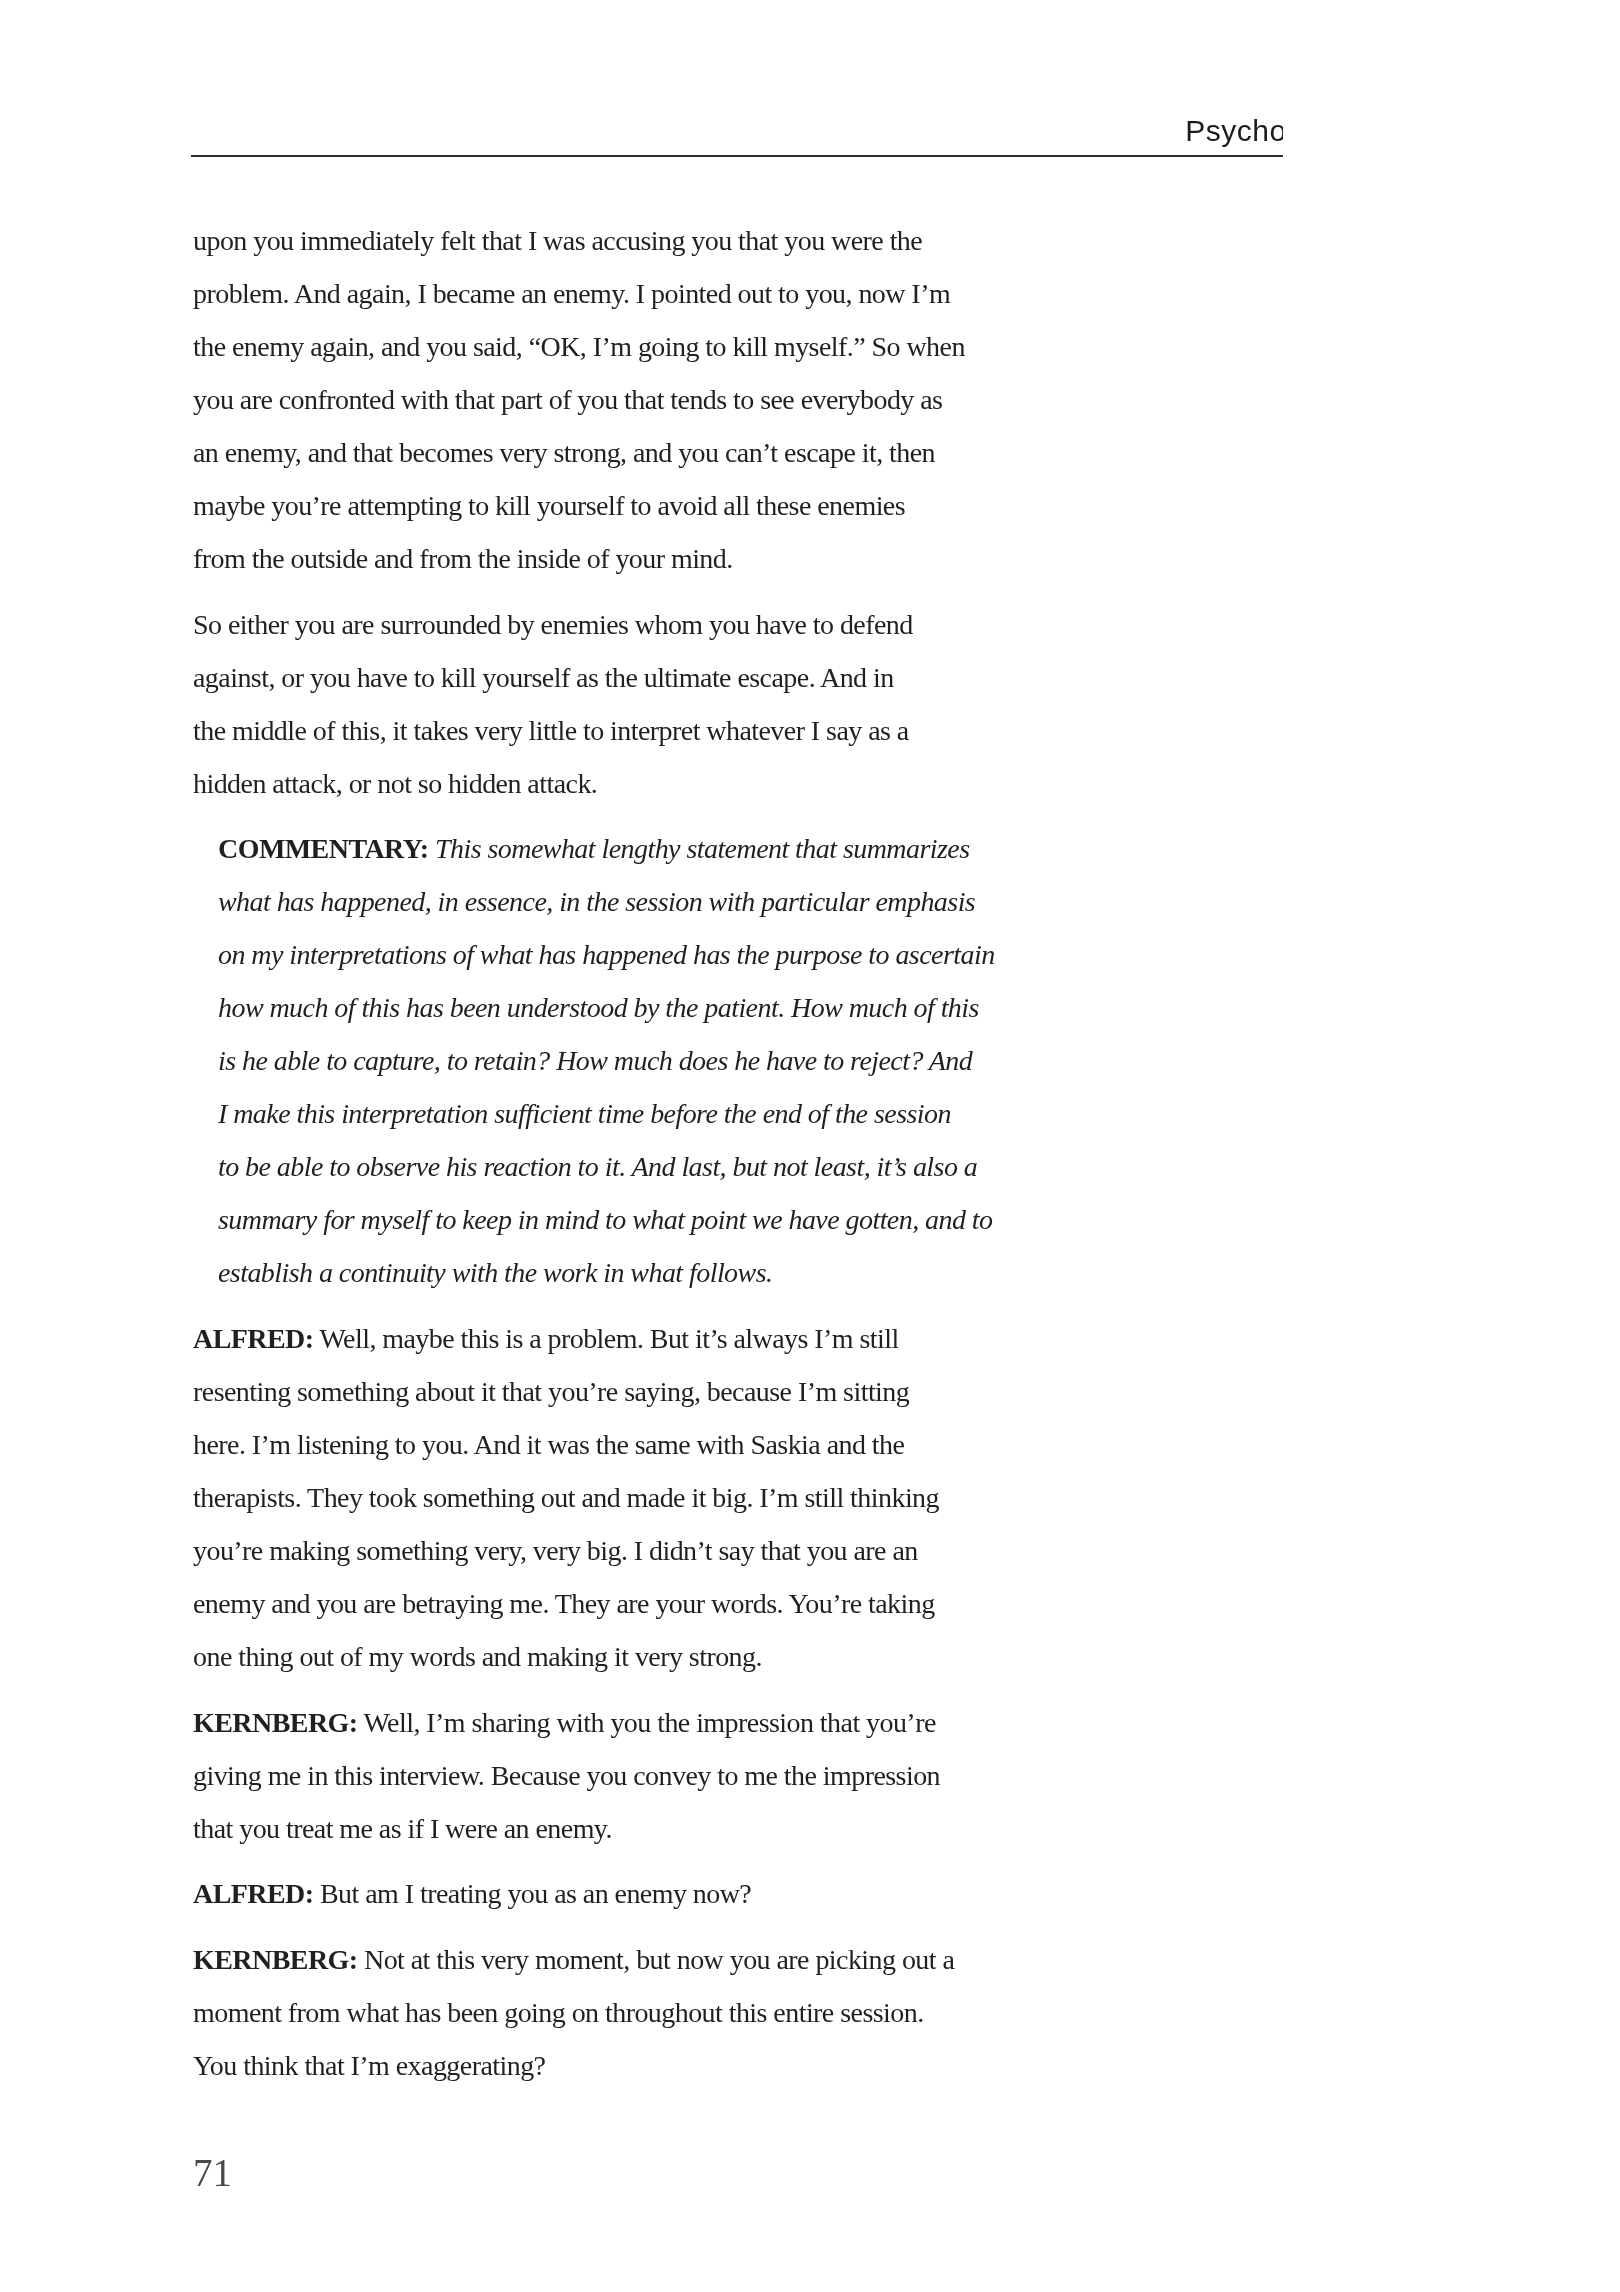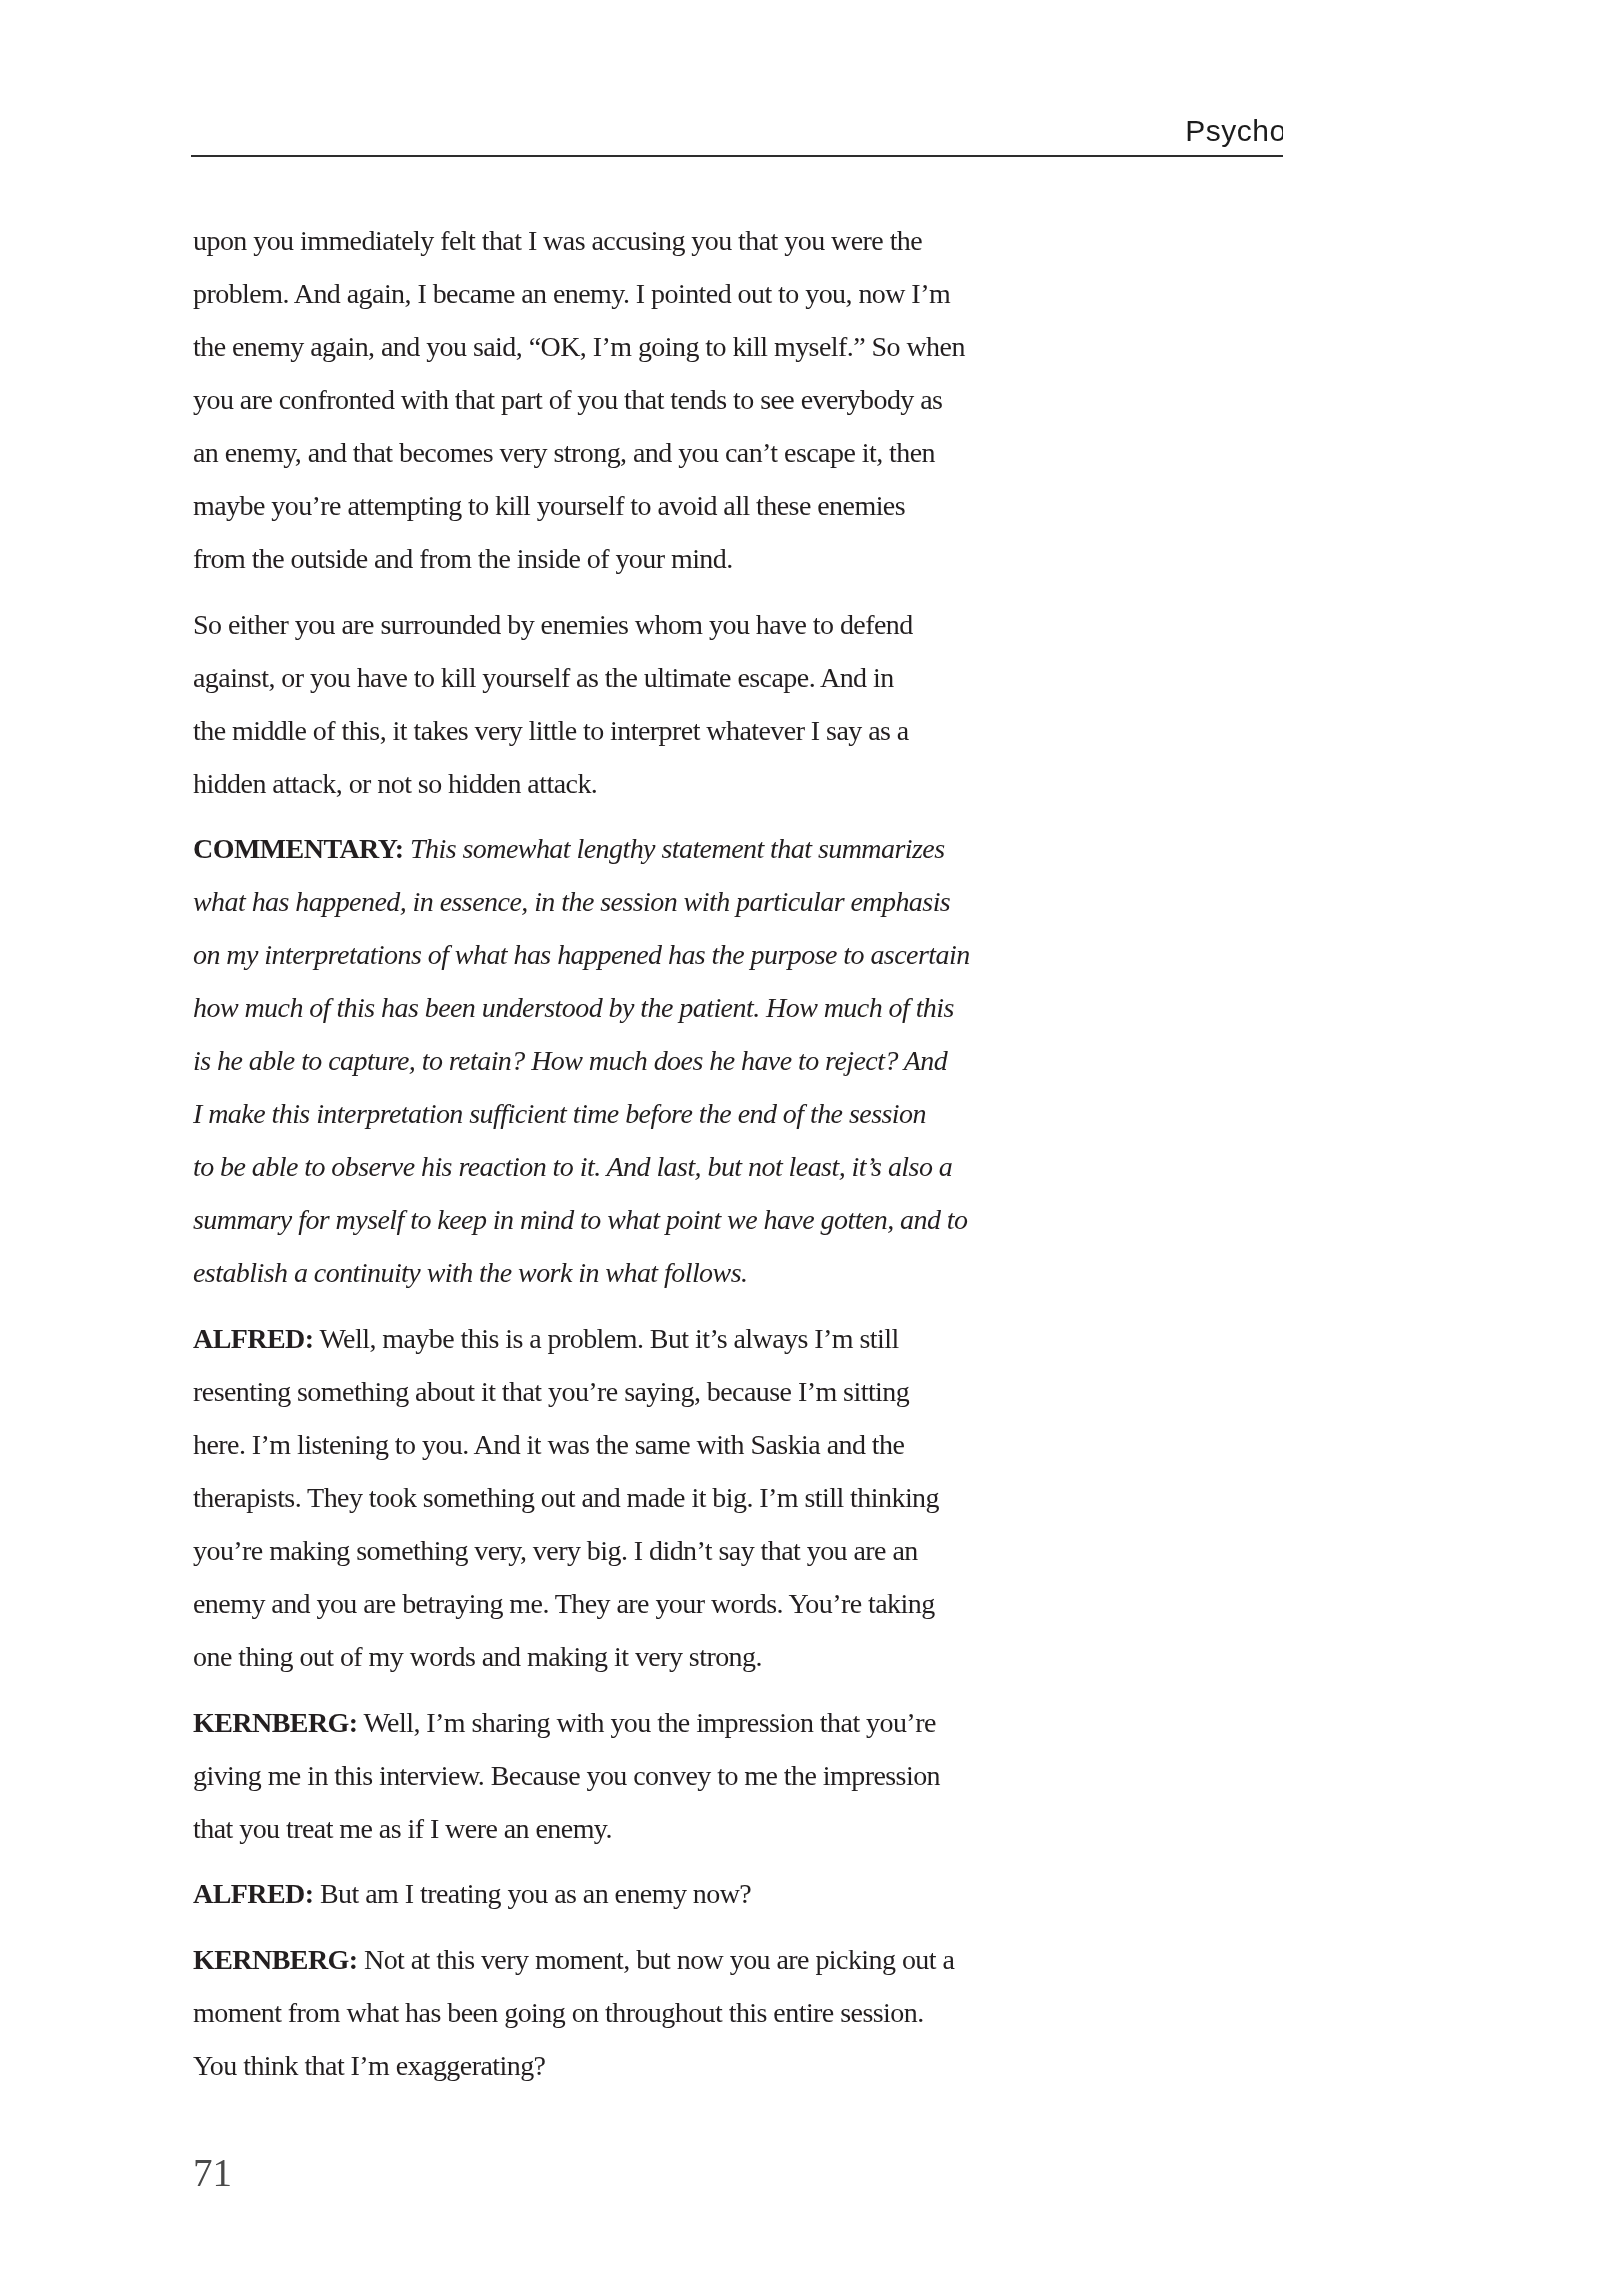--- a/index.html
+++ b/index.html
@@ -50,20 +50,21 @@
     font-size: 28px;
     line-height: 53px;
     letter-spacing: -0.02em;
   }
   .content .line {
     display: block;
     white-space: nowrap;
   }
   .para.commentary .line {
     font-style: italic;
+    margin-left: 25px;
   }
   .label {
     font-weight: bold;
     font-style: normal;
   }
   
   .pageno {
     position: absolute;
     left: 193px;
     top: 2152px;

